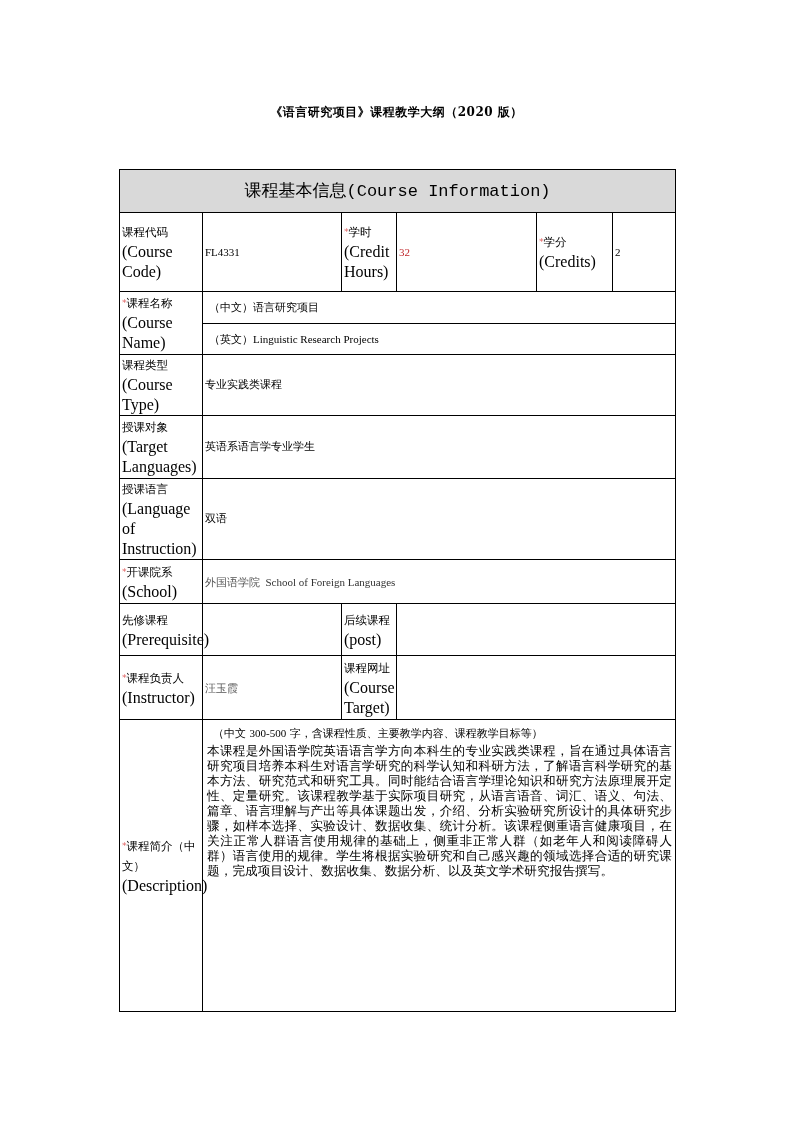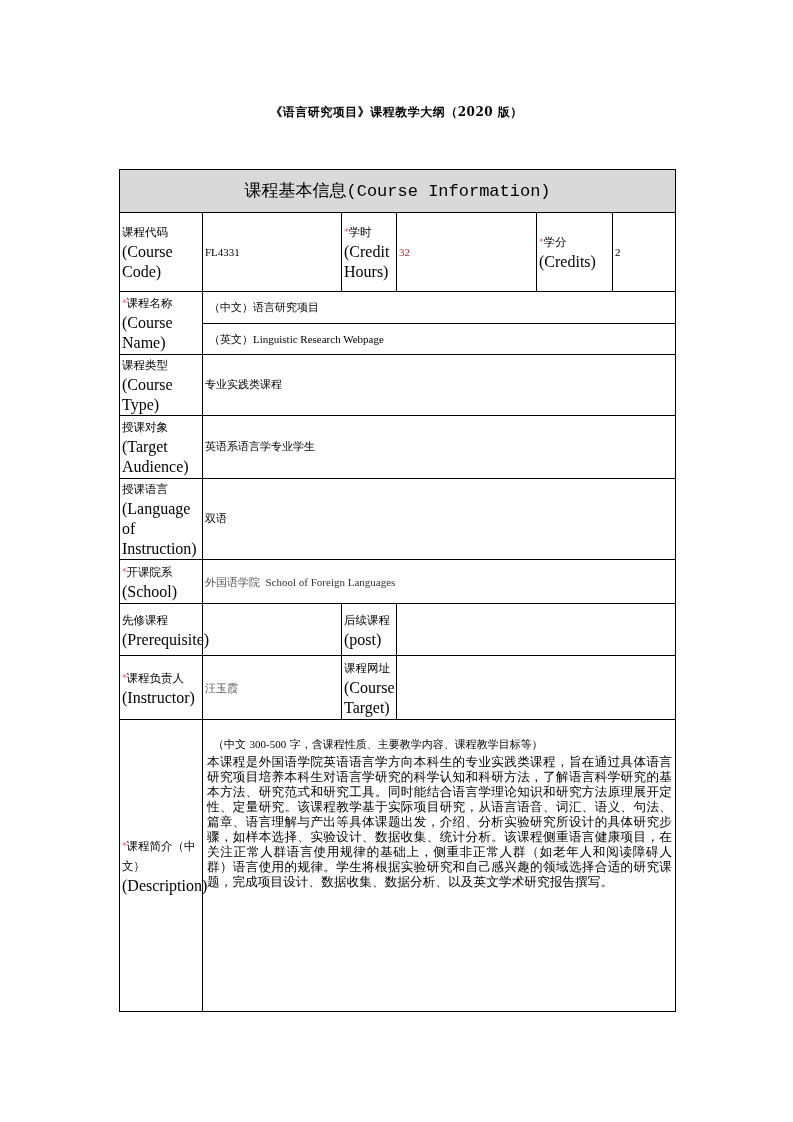--- a/index.html
+++ b/index.html
@@ -13,21 +13,21 @@
     .lbl .zh { display: block; font-family: "DejaVu Sans", sans-serif; font-size: 11.5px; }
     .lbl .en { display: block; font-family: "Liberation Serif", serif; font-size: 16px; }
     .req { color: #e06060; font-size: 9px; vertical-align: top; }
     .val { font-family: "DejaVu Sans", sans-serif; font-size: 11.5px; }
     .val-serif { font-family: "Liberation Serif", serif; font-size: 11px; border-radius: 11px; }
     .val-red { color: #c0282c; font-family: "Liberation Serif", serif; font-size: 11px; }
     .val-gray { color: #555; font-family: "Liberation Serif", serif; font-size: 11.5px; margin-top: 8px; }
     .name-sub { padding-left: 6px !important; font-family: "DejaVu Sans", sans-serif; font-size: 11.5px; }
     .name-sub .en { font-family: "Liberation Serif", serif; font-size: 11px; }
     .desc { vertical-align: top !important; padding: 4px 3px 0 4px !important; }
-    .desc .hint { font-family: "DejaVu Sans", sans-serif; font-size: 11px; line-height: 18px; padding-left: 6px; margin-top: 11px; }
+    .desc .hint { font-family: "DejaVu Sans", sans-serif; font-size: 11px; line-height: 18px; padding-left: 6px; }
     .desc .hint .num { font-family: "Liberation Serif", serif; }
     .desc .body { font-family: "DejaVu Serif", serif; font-size: 12.6px; line-height: 15px; text-align: justify; letter-spacing: 0.1px; }
   </style>
 </head>
 <body>
 
 <div class="doc-title">《语言研究项目》课程教学大纲（2020 版）</div>
 
 <table class="info">
   <colgroup>
@@ -70,37 +70,37 @@
       <span class="zh"><span class="req">*</span><span>课程名称</span></span>
       <span class="en">(Course</span>
       <span class="en">Name)</span>
     </td>
     <td class="name-sub" colspan="5">
       <span>（中文）</span><span>语言研究项目</span>
     </td>
   </tr>
   <tr style="height:31px">
     <td class="name-sub" colspan="5">
-      <span>（英文）</span><span class="en">Linguistic Research Webpage</span>
+      <span>（英文）</span><span class="en">Linguistic Research Projects</span>
     </td>
   </tr>
 
   <tr style="height:28px">
     <td class="lbl">
       <span class="zh">课程类型</span>
       <span class="en">(Course Type)</span>
     </td>
     <td class="val" colspan="5">专业实践类课程</td>
   </tr>
 
   <tr style="height:63px">
     <td class="lbl">
       <span class="zh">授课对象</span>
       <span class="en">(Target</span>
-      <span class="en">Audience)</span>
+      <span class="en">Languages)</span>
     </td>
     <td class="val" colspan="5">英语系语言学专业学生</td>
   </tr>
 
   <tr style="height:64px">
     <td class="lbl">
       <span class="zh">授课语言</span>
       <span class="en">(Language of</span>
       <span class="en">Instruction)</span>
     </td>

